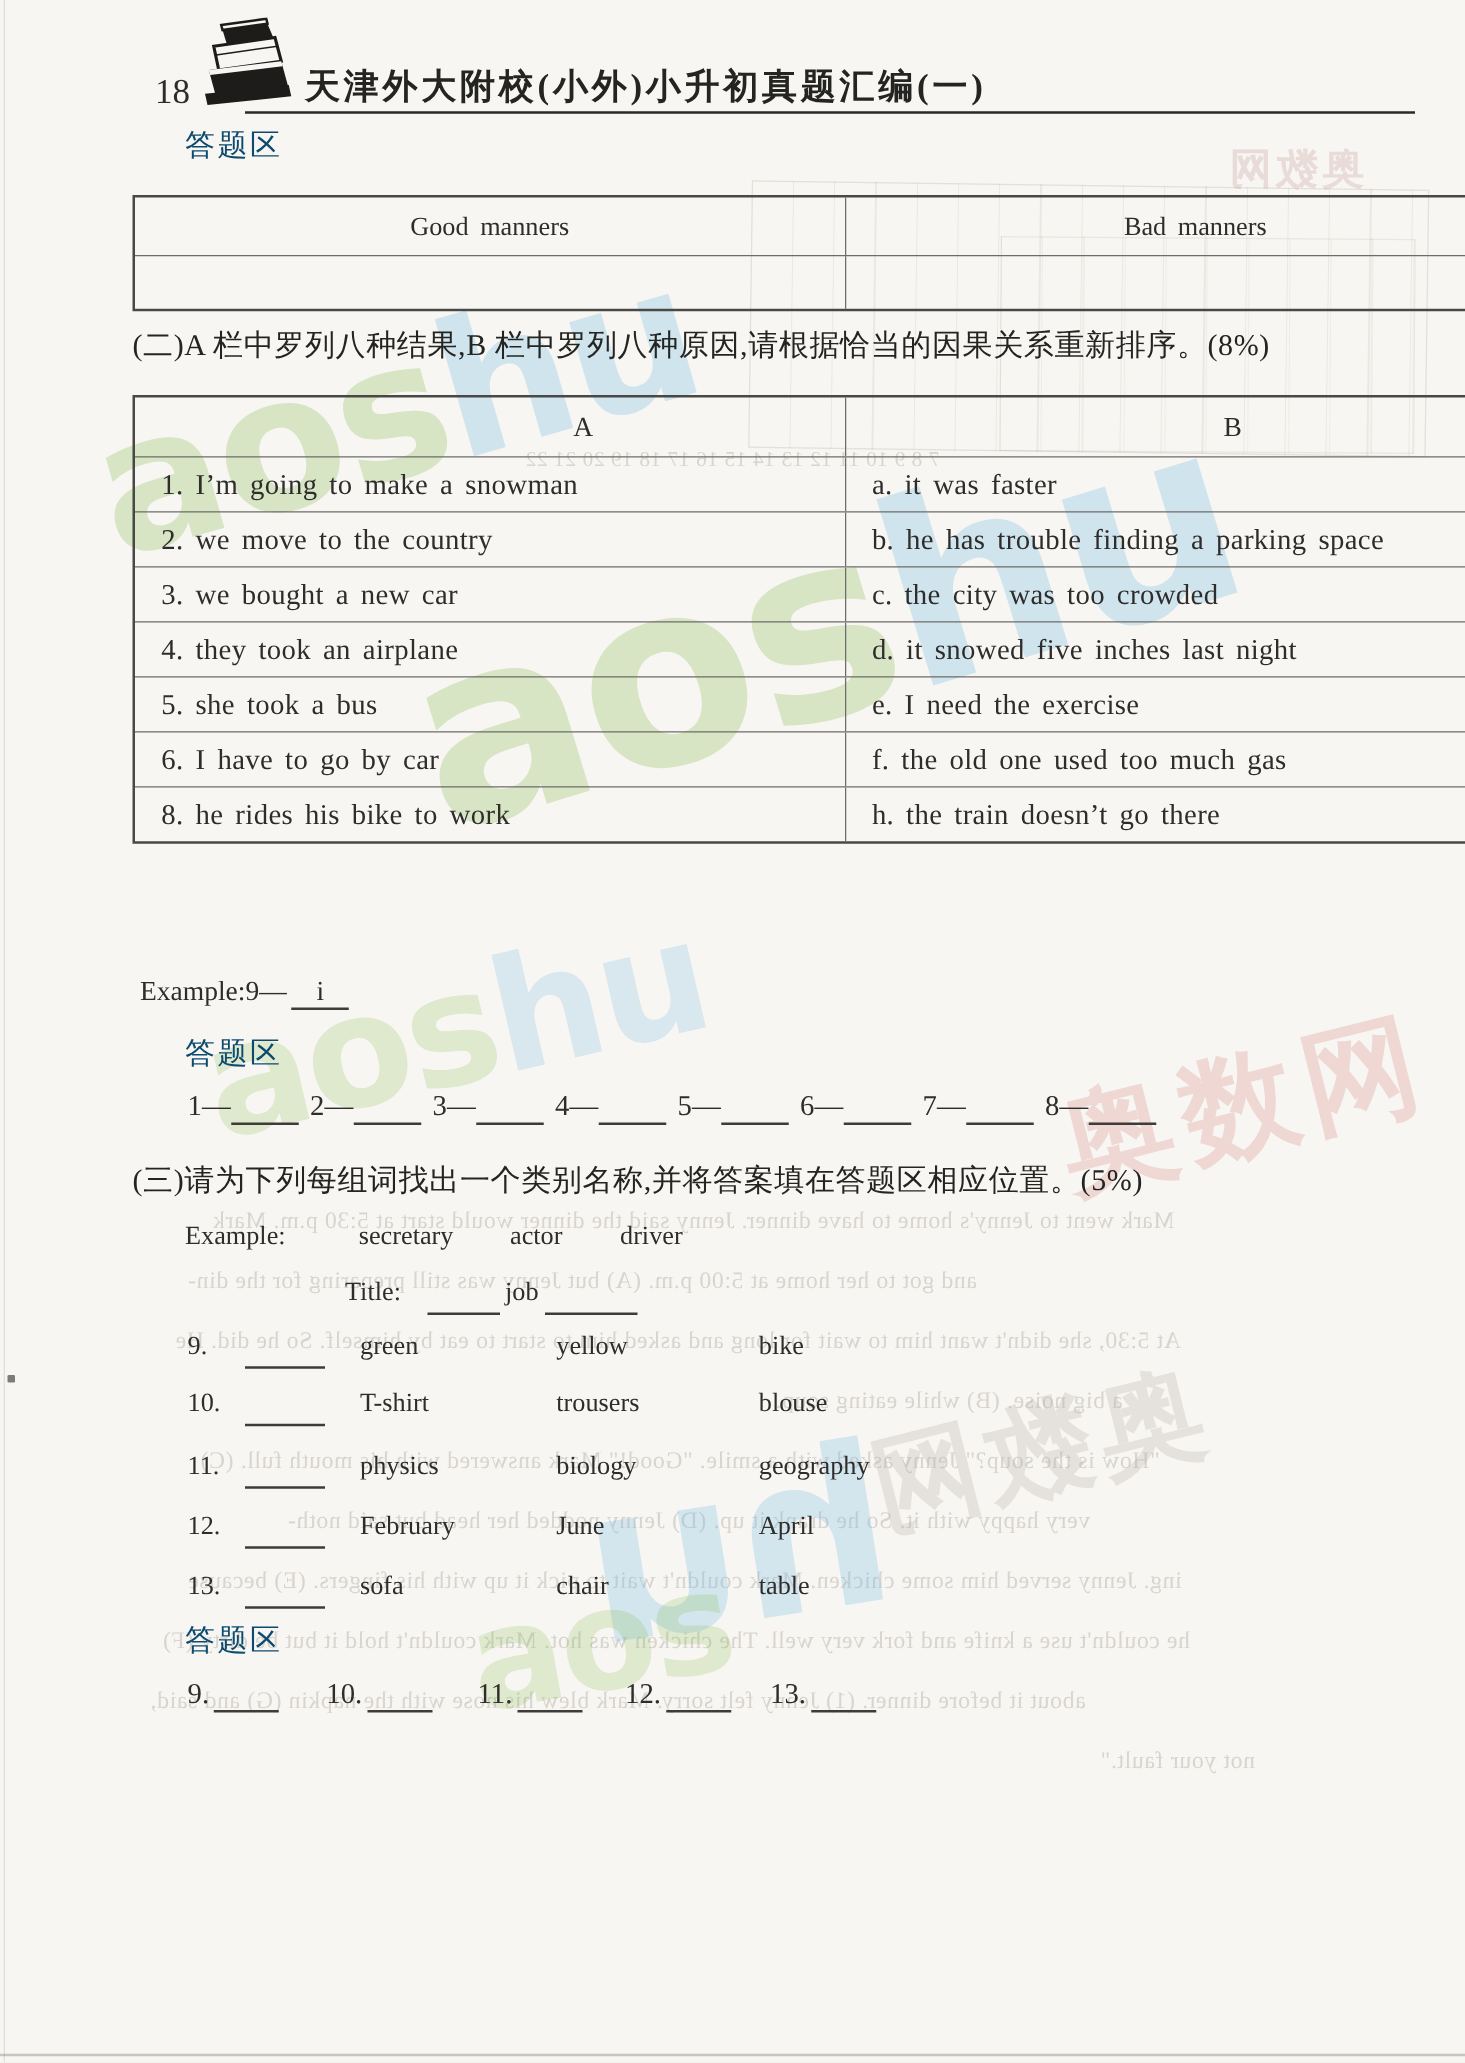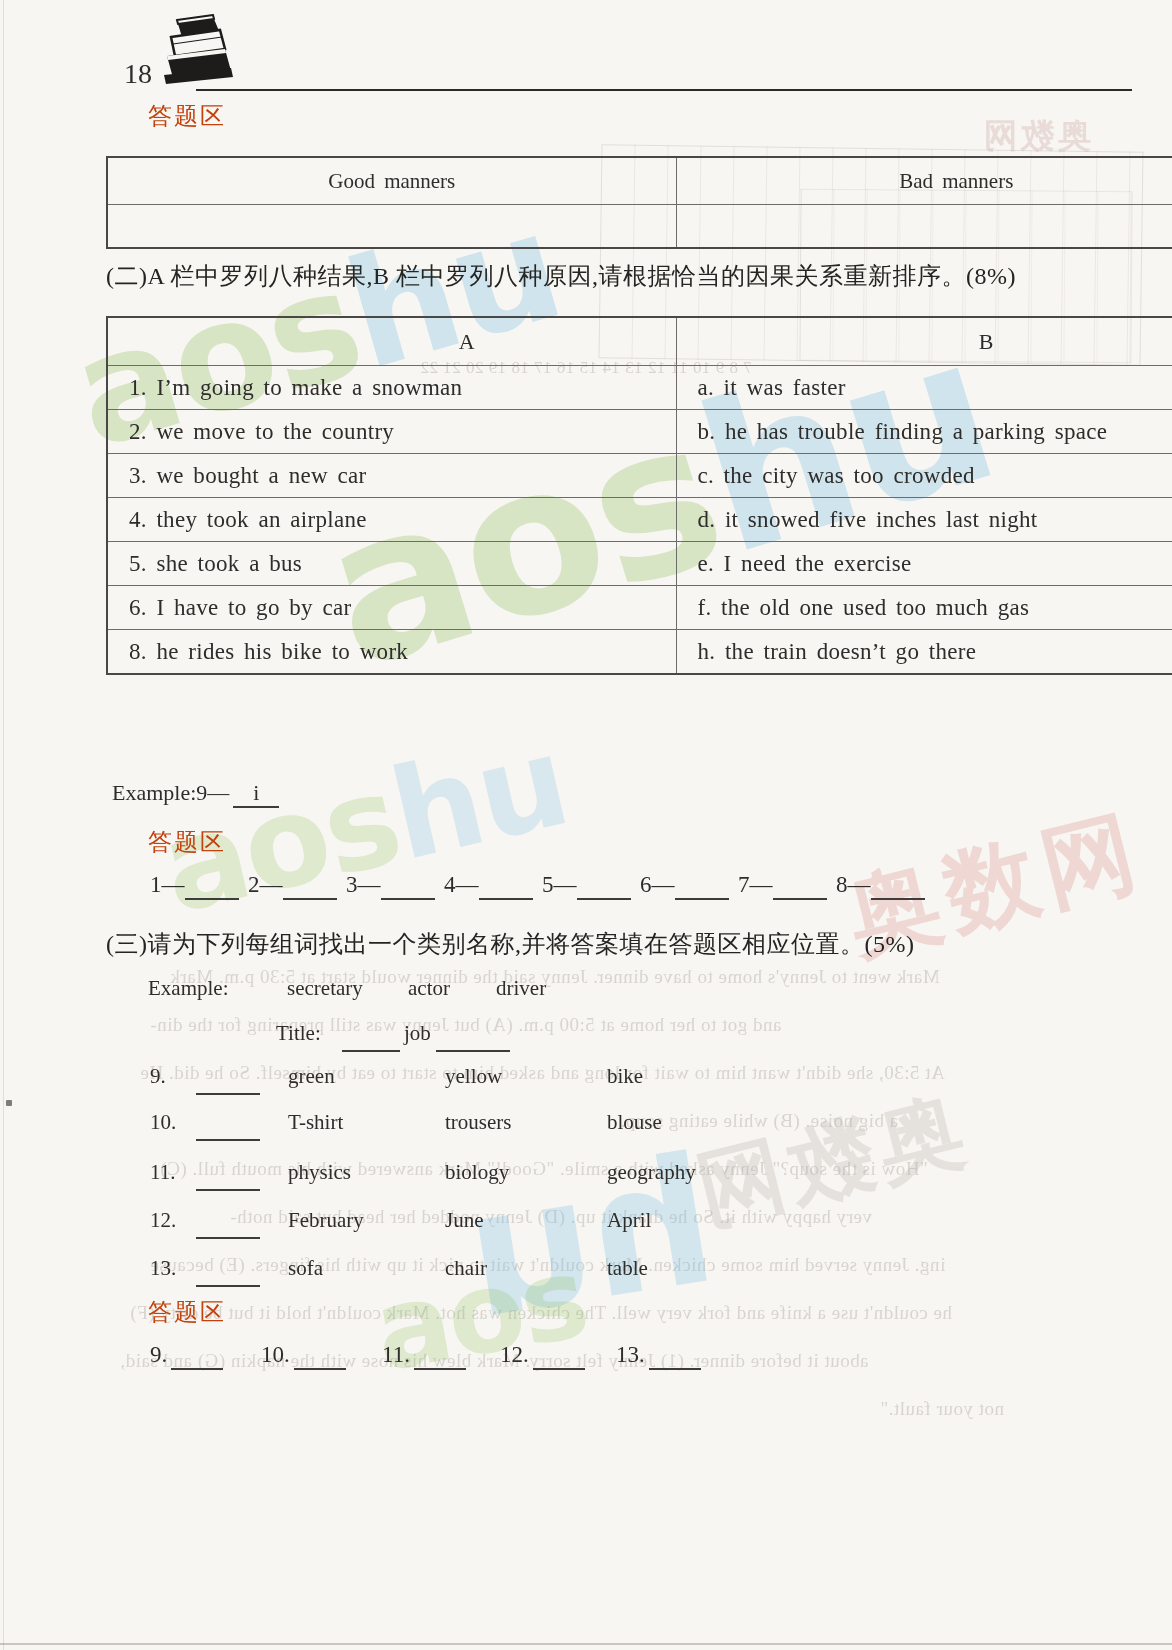--- a/index.html
+++ b/index.html
@@ -31,21 +31,21 @@
   .wm-cn2{left:688px;top:1118px;font-size:86px;letter-spacing:6px;transform:scaleX(-1) rotate(14deg);
           color:rgba(172,170,166,0.26);}
   .wm-cn3{left:980px;top:118px;font-size:34px;letter-spacing:3px;transform:scaleX(-1);
           color:rgba(198,158,156,0.30);}
   
   .page-num{position:absolute;left:124px;top:58px;font-size:28px;}
   .books-icon{position:absolute;left:156px;top:14px;width:80px;height:84px;}
   .doc-title{position:absolute;left:244px;top:50px;font-size:28px;letter-spacing:3px;font-weight:600;color:#242422;}
   .header-rule{position:absolute;left:196px;top:89px;width:936px;height:2px;background:#2b2a28;}
   
-  .aa{position:absolute;left:148px;font-size:24px;letter-spacing:2px;color:#c2410c;}
+  .aa{position:absolute;left:148px;font-size:24px;letter-spacing:2px;color:#0c4a6e;}
   .aa1{top:100px;} .aa2{top:826px;} .aa3{top:1296px;}
   .sec-heading{position:absolute;left:106px;font-size:24px;letter-spacing:.5px;color:#242422;white-space:nowrap;}
   .s2-heading{top:260px;} .s3-heading{top:928px;}
   
   .tbl{position:absolute;left:106px;width:1132px;border:2px solid #4a4846;box-sizing:border-box;}
   .t1{top:156px;}
   .t1 .row{display:grid;grid-template-columns:50.4% 49.6%;}
   .t1 .hrow{height:46px;border-bottom:1px solid #6e6c68;}
   .t1 .erow{height:42px;}
   .t1 .cell{display:flex;align-items:center;justify-content:center;font-size:21px;word-spacing:4px;}
@@ -127,20 +127,21 @@
     <span class="page-num">18</span>
     <svg class="books-icon" viewBox="0 0 80 84">
       <path d="M22,10 L58,5 L63,17 L26,23 Z" fill="#1d1c1a"></path>
       <path d="M21,6 L57,1 L58,5 L22,10 Z" fill="#f8f6f2" stroke="#1d1c1a" stroke-width="2"></path>
       <path d="M15,23 L64,16 L69,35 L19,42 Z" fill="#f8f6f2" stroke="#1d1c1a" stroke-width="2.5"></path>
       <path d="M17,30 L66,23" stroke="#1d1c1a" stroke-width="1.2" fill="none"></path>
       <path d="M11,42 L69,35 L75,57 L17,64 Z" fill="#1d1c1a"></path>
       <path d="M11,42 L69,35 L70,39 L12,46 Z" fill="#f8f6f2"></path>
       <path d="M8,61 L75,54 L77,63 L10,70 Z" fill="#1d1c1a"></path>
     </svg>
+    <div class="doc-title">天津外大附校(小外)小升初真题汇编(一)</div>
     <div class="header-rule"></div>
 
     <div class="aa aa1">答题区</div>
     <div class="tbl t1">
       <div class="row hrow">
         <div class="cell c-left">Good manners</div>
         <div class="cell">Bad manners</div>
       </div>
       <div class="row erow">
         <div class="cell c-left"></div>

